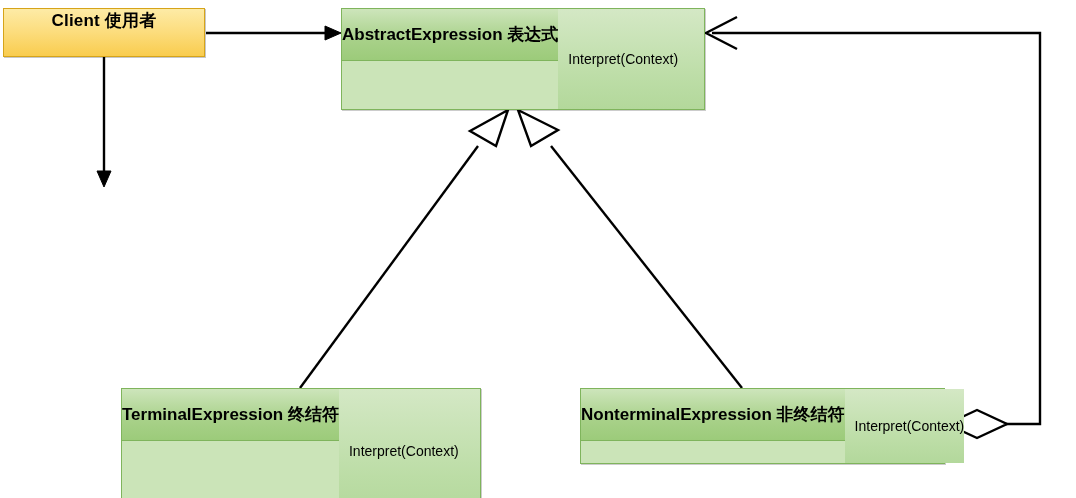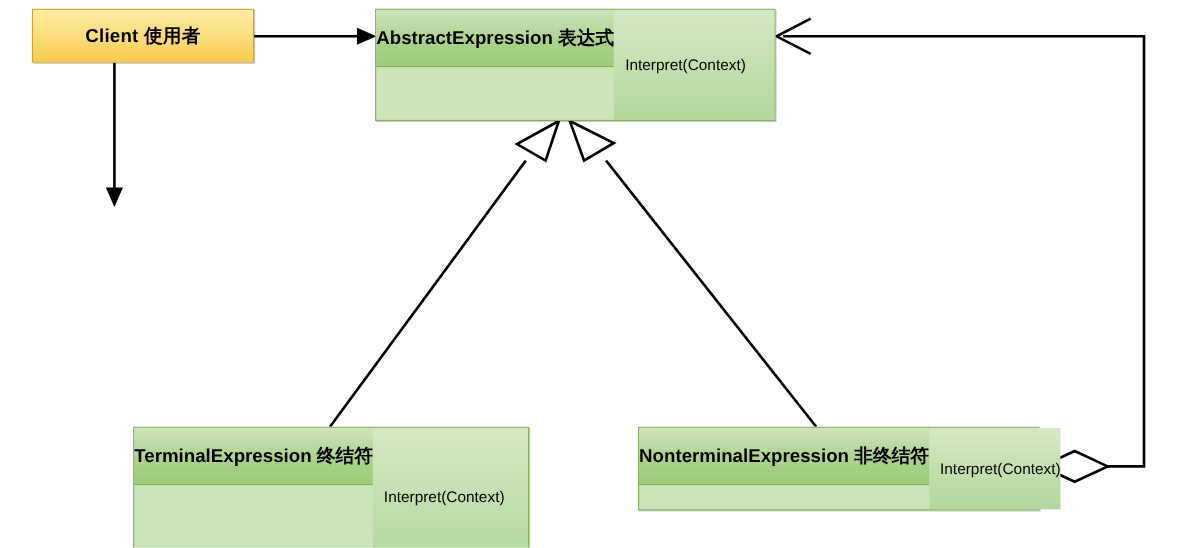--- a/index.html
+++ b/index.html
@@ -7,21 +7,21 @@
   #diagram{position:relative;width:1076px;height:498px;background:#ffffff;overflow:hidden;}
   #edges{position:absolute;left:0;top:0;width:1076px;height:498px;}
 
   .uml-box{position:absolute;box-sizing:border-box;}
 
   
   .simple-box{
     border:1px solid #D6A419;
     background:linear-gradient(to bottom,#FDEBA6 0%,#FCDD7E 48%,#F9CC4E 100%);
     box-shadow:1px 1px 0 rgba(0,0,0,0.22);
-    display:flex;align-items:center;justify-content:center;margin-left:26px;
+    display:flex;align-items:flex-start;justify-content:center;
   }
   .simple-box .title{
     font-size:17px;font-weight:bold;color:#000000;letter-spacing:0.2px;
     white-space:nowrap;
   }
 
   
   .class-box{
     border:1px solid #7FB45C;
     box-shadow:1px 1px 0 rgba(0,0,0,0.20);

